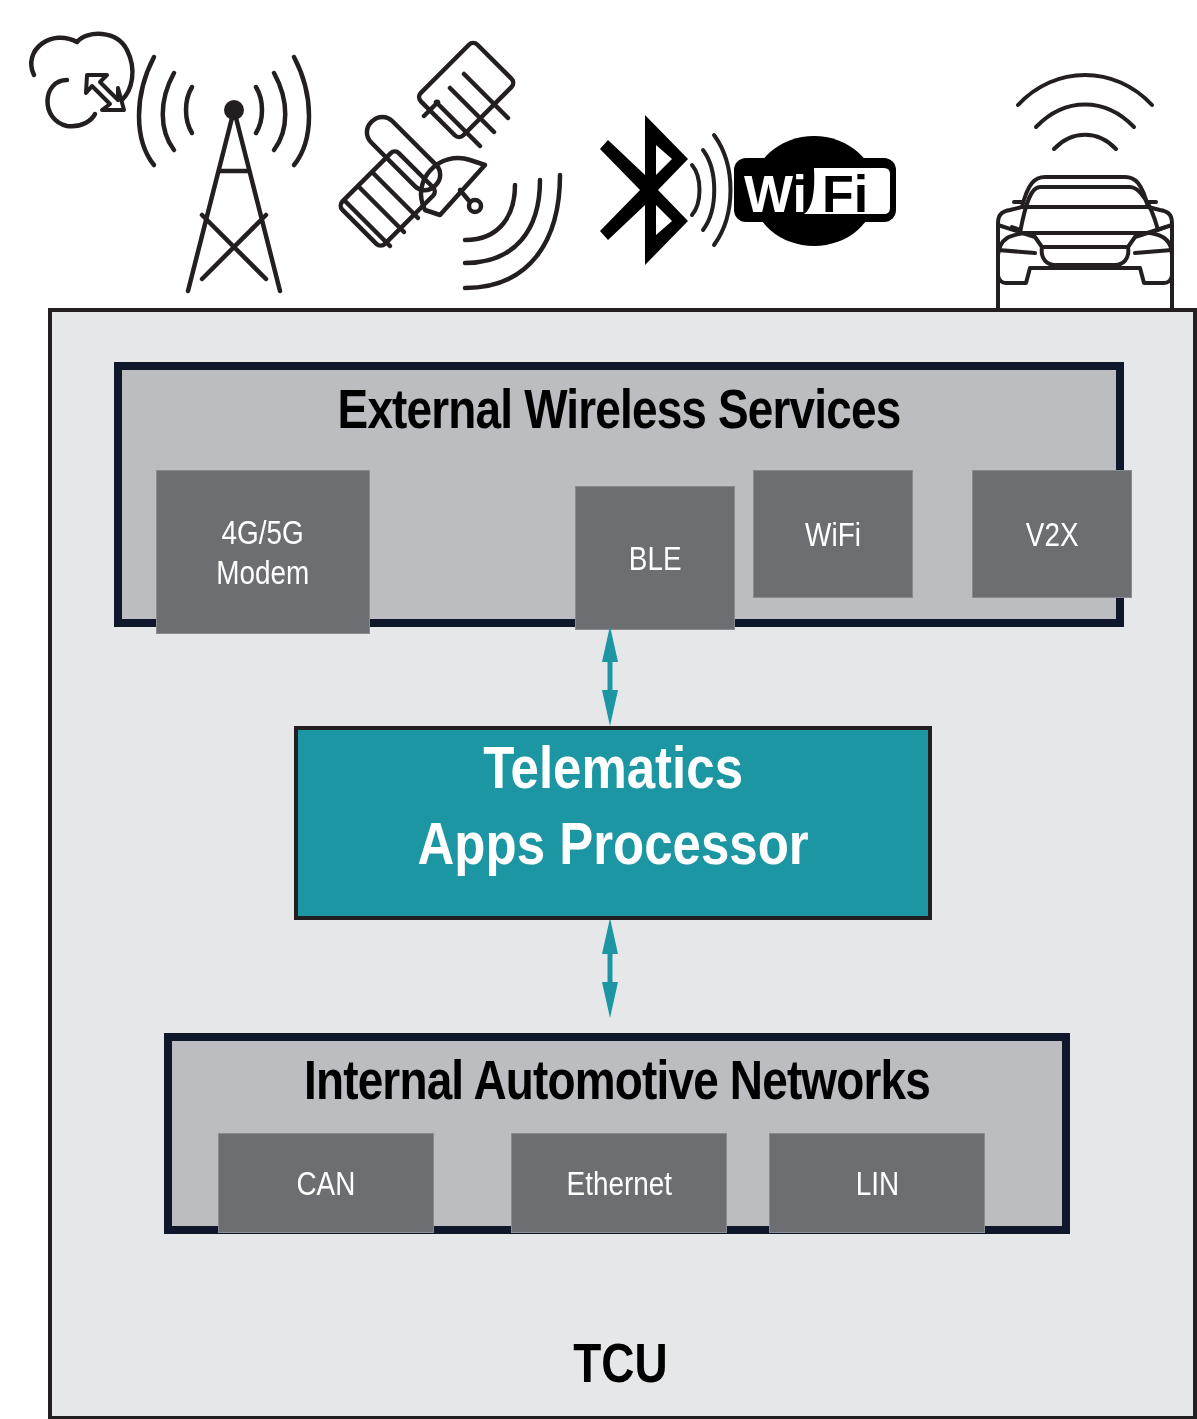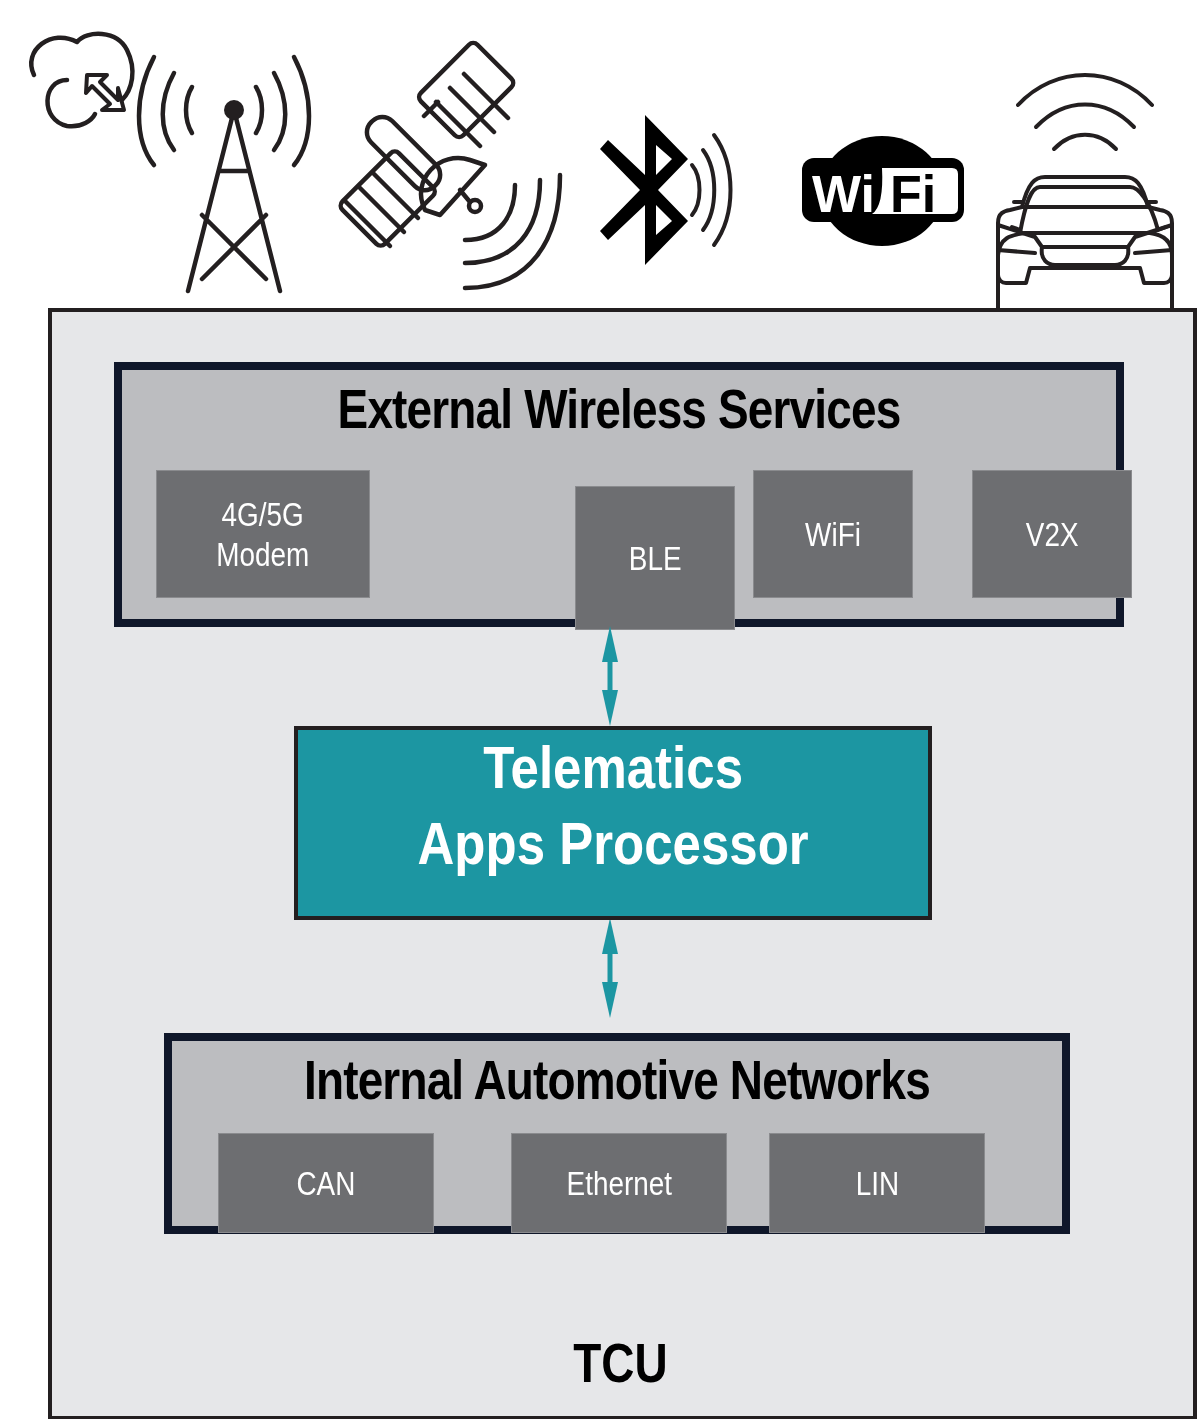--- a/index.html
+++ b/index.html
@@ -79,21 +79,21 @@
   <svg width="140" height="150" viewBox="0 0 140 150">
     <path d="M45,0 L45,60 L8,25 L0,34 L40,75 L0,116 L8,125 L45,90 L45,150 L88,106 L58,75 L88,44 Z M56,30 L72,44 L56,60 Z M56,90 L72,106 L56,120 Z" fill="#000"></path>
     <g class="stroke" style="stroke-width:4">
       <path d="M92,50 C102,62 102,88 92,100"></path>
       <path d="M103,35 C118,55 118,95 103,115"></path>
       <path d="M114,20 C136,50 136,100 114,130"></path>
     </g>
   </svg>
 </div>
 
-<div class="abs icon" style="left:802px;top:136px;">
+<div class="abs icon" style="left:734px;top:136px;">
   <svg width="162" height="110" viewBox="0 0 162 110">
     <ellipse cx="80" cy="55" rx="62" ry="55" fill="#000"></ellipse>
     <rect x="0" y="22" width="162" height="64" rx="12" fill="#000"></rect>
     <path d="M80,32 L150,32 Q156,32 156,38 L156,72 Q156,78 150,78 L70,78 Q82,70 80,32 Z" fill="#fff"></path>
     <text x="10" y="76" font-family="Liberation Sans, sans-serif" font-weight="bold" font-size="52" fill="#fff">Wi</text>
     <text x="88" y="76" font-family="Liberation Sans, sans-serif" font-weight="bold" font-size="52" fill="#000">Fi</text>
   </svg>
 </div>
 
 <div class="abs icon" style="left:990px;top:75px;">
@@ -114,21 +114,21 @@
       <path d="M24,127 L32,127 M158,127 L166,127"></path>
     </g>
   </svg>
 </div>
 
 <div class="abs" id="tcu"></div>
 <div class="abs" id="tcu-label">TCU</div>
 
 <div class="abs group" id="ext">
   <div class="group-title" style="top:6px;">External Wireless Services</div>
-  <div class="block" style="left:34px;top:100px;width:214px;height:128px;">
+  <div class="block" style="left:34px;top:100px;width:214px;height:164px;">
       <span>4G/5G
 Modem</span>
     </div>
   <div class="block" style="left:453px;top:116px;width:160px;height:144px;">
       <span>BLE</span>
     </div>
   <div class="block" style="left:631px;top:100px;width:160px;height:128px;">
       <span>WiFi</span>
     </div>
   <div class="block" style="left:850px;top:100px;width:160px;height:128px;">

